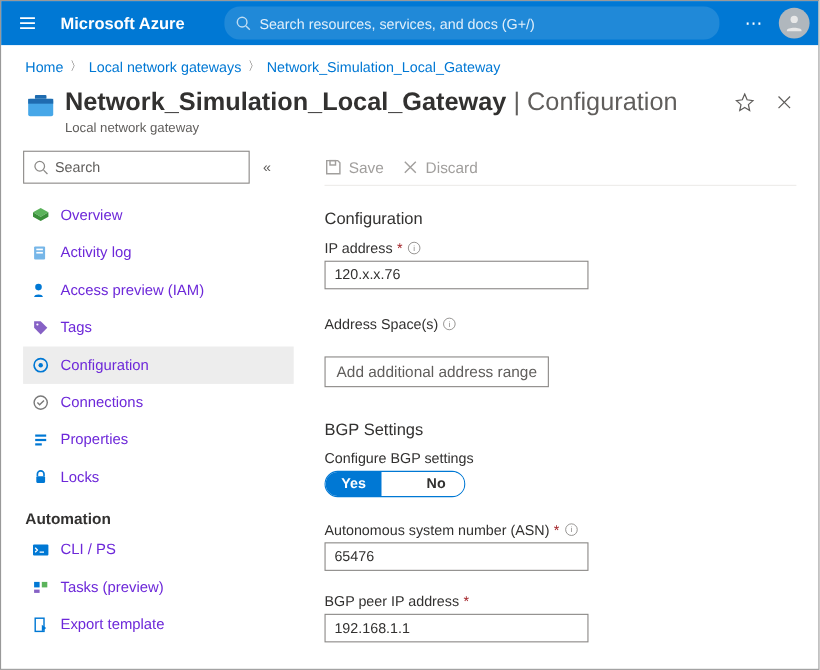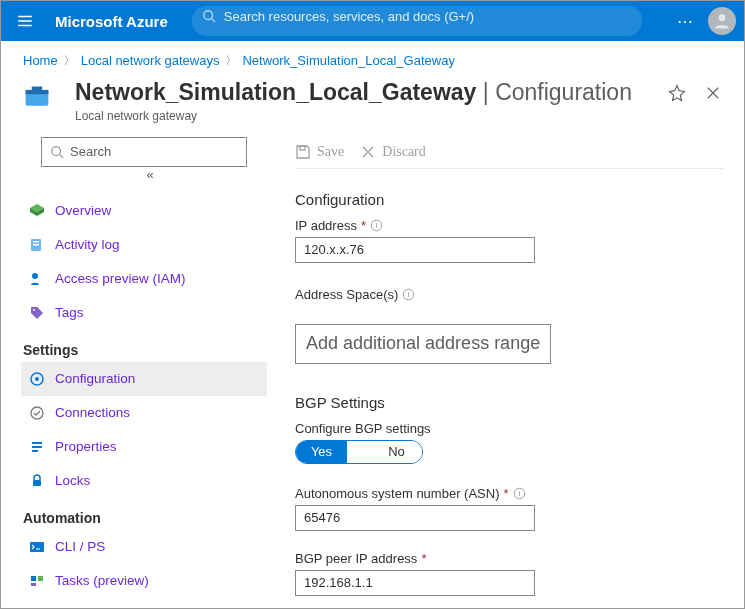--- a/index.html
+++ b/index.html
@@ -22,28 +22,28 @@
     align-items: center;
     padding: 0 8px 0 4px;
     gap: 10px;
   }
   .hamburger {
     width: 40px; height: 40px;
     display: flex; align-items: center; justify-content: center;
     cursor: pointer;
   }
   .hamburger svg { width: 18px; height: 18px; }
-  .brand { font-weight: 600; font-size: 15px; margin-right: 14px; }
+  .brand { font-weight: 600; font-size: 15px; margin-right: 26px; }
   .searchbox {
     flex: 1;
     height: 30px;
     background: #2089d8;
     border-radius: 14px;
     display: flex;
-    align-items: flex-start;
+    align-items: center;
     padding: 3px 10px;
     gap: 8px;
     color: #e1effa;
     max-width: 450px;
   }
   .searchbox svg { width: 14px; height: 14px; opacity: .9; }
   .searchbox span { font-size: 13px; }
   .topbar-right { margin-left: auto; display: flex; align-items: center; gap: 14px; }
   .ellipsis { color:#fff; font-size:16px; letter-spacing:1px; cursor:pointer; }
   .avatar {
@@ -58,21 +58,21 @@
     font-size: 13px;
     color: #0078d4;
     display: flex; align-items: center; gap: 6px;
   }
   .breadcrumb a { color:#0078d4; text-decoration:none; cursor:pointer; }
   .breadcrumb .chev { color:#605e5c; font-size:11px; }
   
   .title-row {
     display:flex; align-items:flex-start;
     padding: 4px 22px 4px 22px;
-    gap: 24px;
+    gap: 8px;
   }
   .blade-icon {
     width: 28px; height: 28px; margin-top: 4px;
     flex-shrink:0;
   }
   .title-block { flex:1; }
   .title-main { font-size: 23px; font-weight: 600; color:#323130; line-height:1.25; }
   .title-main .sep { color:#605e5c; font-weight:400; }
   .title-main .sub { color:#605e5c; font-weight:400; }
   .subtitle { font-size: 12px; color:#605e5c; margin-top:2px; }
@@ -93,46 +93,46 @@
     height: 34px; display:flex; align-items:center; gap:10px;
     padding-left: 8px; cursor:pointer; font-size:13.5px; color:#6d28d9;
     width: 246px;
   }
   .nav-item.selected { background:#ededed; }
   .nav-item .nicon { width:16px; height:16px; display:flex; align-items:center; justify-content:center;}
   .nav-section { font-weight:600; font-size:14px; padding: 12px 0 4px 2px; color:#323130;}
   
   .rightcol { flex:1; padding-left: 28px; padding-right: 20px; overflow:auto; padding-bottom: 6px;}
   .toolbar { display:flex; gap:16px; align-items:center; color:#a19f9d; height:32px; border-bottom: 1px solid #edebe9; margin-bottom: 22px;}
-  .toolbar .tbtn { display:flex; align-items:center; gap:6px; font-size:14px; cursor:pointer;font-family:Liberation Serif, serif;}
+  .toolbar .tbtn { display:flex; align-items:center; gap:6px; font-size:14px; cursor:pointer;}
   .toolbar .tbtn svg { width:16px; height:16px;}
   .section-header { font-size:15px; color:#323130; margin-bottom:10px;}
   .field-label { font-size:13px; color:#323130; display:flex; align-items:center; gap:4px; margin: 6px 0 4px;}
   .req { color:#a4262c;}
   .info { width:13px; height:13px; color:#605e5c;}
   .txtinput {
     height:26px; border:1px solid #8a8886; font-size:13px; padding:0 8px;
     width: 240px; font-family:inherit; color:#323130;
   }
   .addr-btn {
-    height:40px; border:1px solid #8a8886; background:#fff; font-size:18px;
+    height:28px; border:1px solid #8a8886; background:#fff; font-size:14px;
     padding: 0 10px; color:#605e5c; cursor:pointer;
   }
   .spacer { height: 30px; }
   .toggle {
     display:flex; border:1px solid #0078d4; border-radius: 14px;
-    width: 128px; height:24px; overflow:hidden; margin-top:4px;
+    width: 128px; height:24px; overflow:hidden; margin-top:4px;font-weight:bold;
   }
   .toggle > div {
     flex:1; display:flex; align-items:center; justify-content:center;
     font-size:13px;
   }
   .toggle .on { background:#0078d4; color:#fff; }
   .toggle .off { background:#fff; color:#323130;padding-left:24px; }
-  .searchrow { display:flex; align-items:center;flex-direction:column;}
+  .searchrow { display:flex; align-items:center;}
 </style>
 </head>
 <body>
 
 <div class="topbar">
   <div class="hamburger">
     <svg viewBox="0 0 24 24">
         <path stroke="#fff" stroke-width="2" d="M3 6h18M3 12h18M3 18h18"></path>
       </svg>
   </div>
@@ -237,21 +237,20 @@
       <div class="nav-item">
         <span class="nicon">
             <svg viewBox="0 0 16 16">
               <path d="M2 2h6l6 6-6 6-6-6z" fill="#8661c5"></path>
               <circle cx="5" cy="5" r="1" fill="#fff"></circle>
             </svg>
           </span>
         <span>Tags</span>
       </div>
 
-      <div class="nav-section">Settings</div>
       <div class="nav-item selected">
         <span class="nicon">
             <svg viewBox="0 0 16 16">
               <circle cx="8" cy="8" r="6" fill="none" stroke="#0078d4" stroke-width="1.5"></circle>
               <circle cx="8" cy="8" r="2" fill="#0078d4"></circle>
             </svg>
           </span>
         <span>Configuration</span>
       </div>
       <div class="nav-item">

